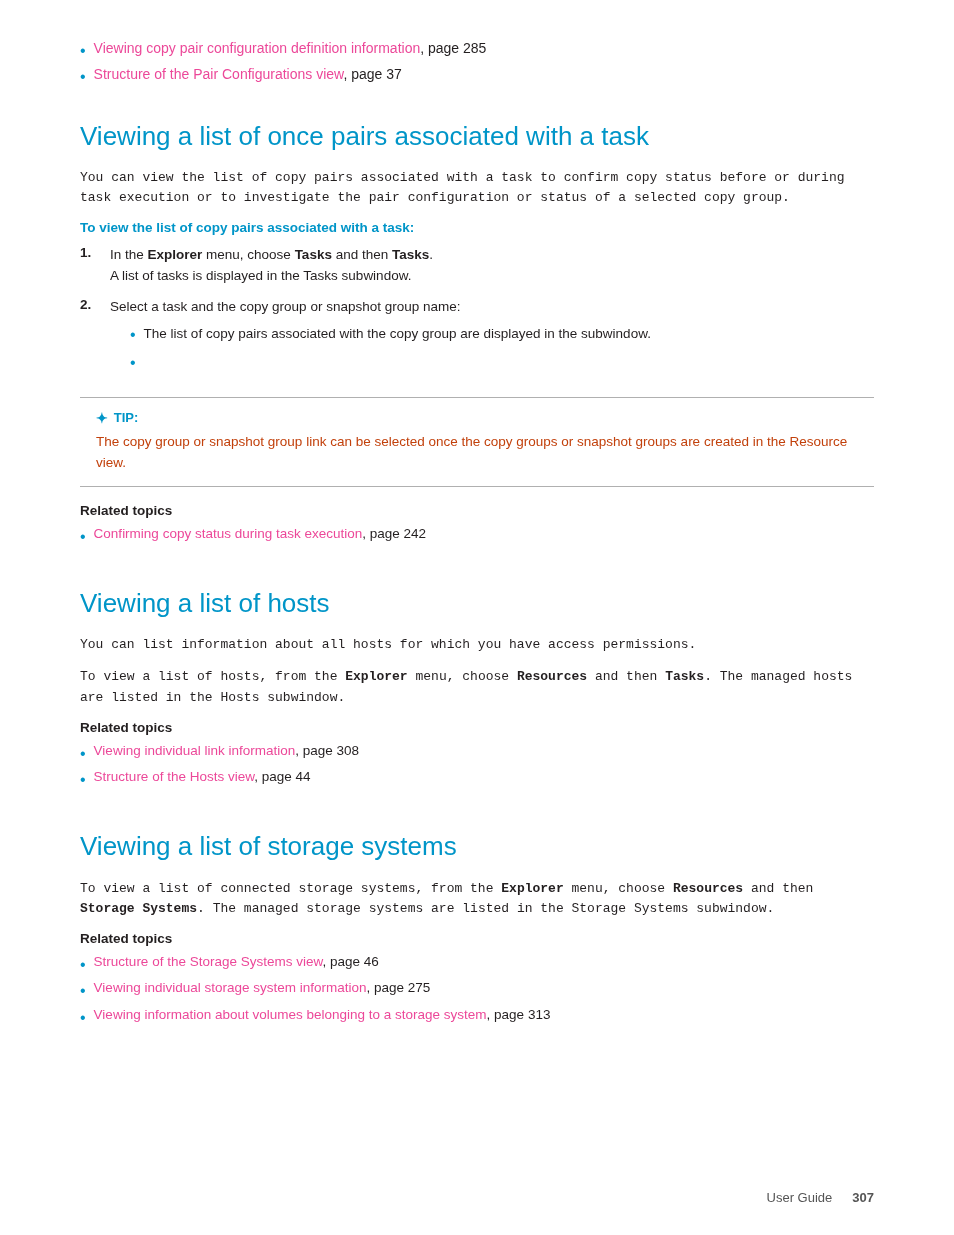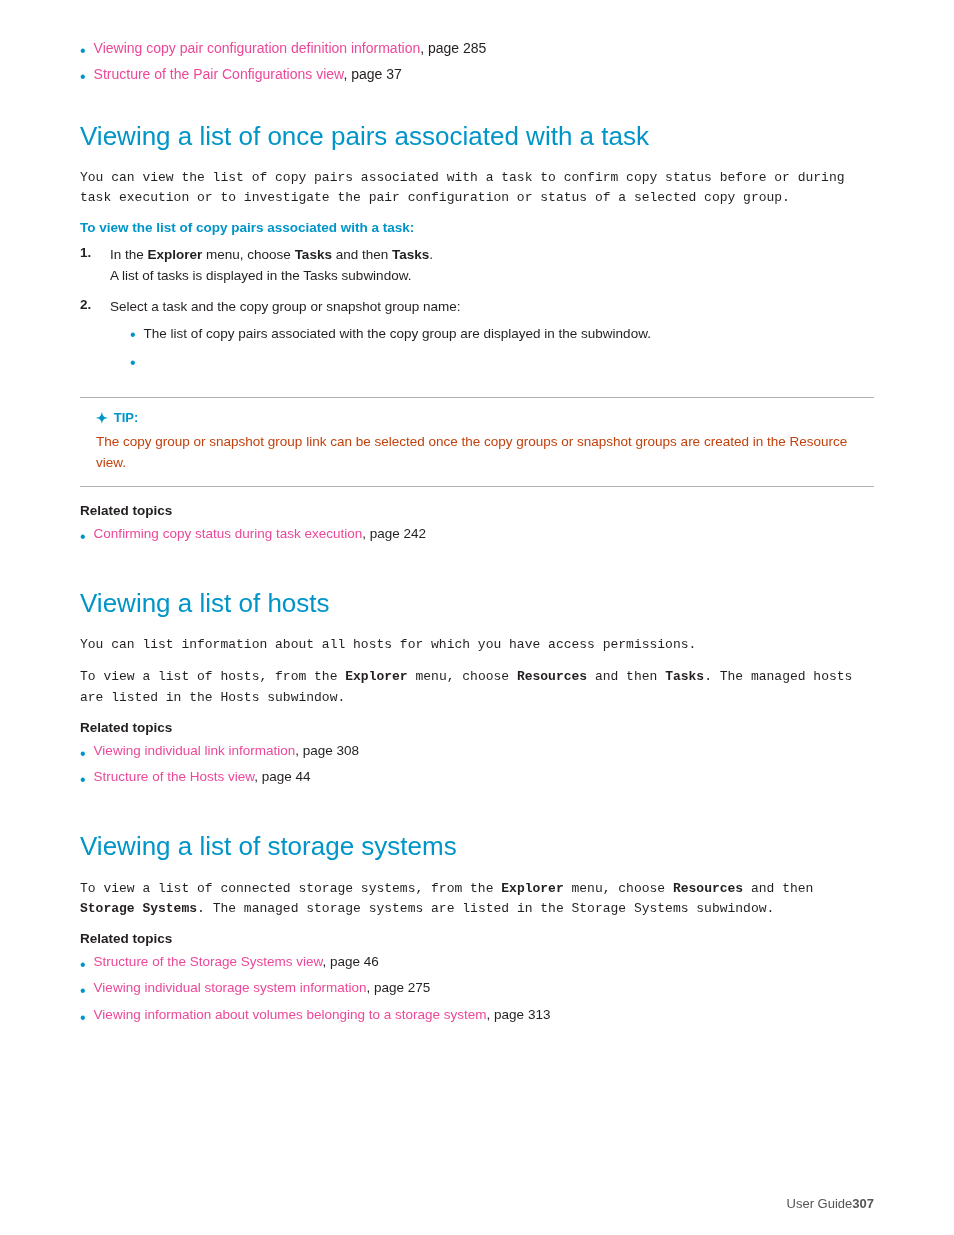--- a/index.html
+++ b/index.html
@@ -170,25 +170,26 @@
     .related-list li {
       display: flex;
       align-items: flex-start;
       margin-bottom: 4px;
       font-size: 13.5px;
     }
 
     
     .page-footer {
       position: fixed;
-      bottom: 24px;
+      bottom: 30px;
       right: 80px;
       font-size: 13px;
       color: #666;
       display: flex;
+      gap: 20px;
       align-items: center;
     }
 
     .footer-text {
       color: #555;
     }
 
     .footer-page {
       color: #555;
       font-weight: bold;

